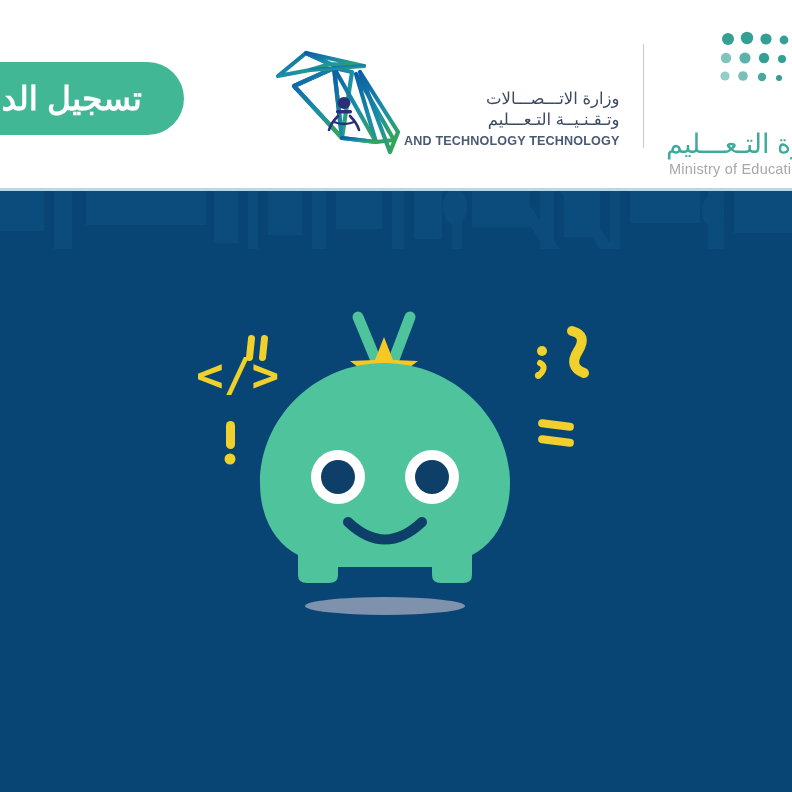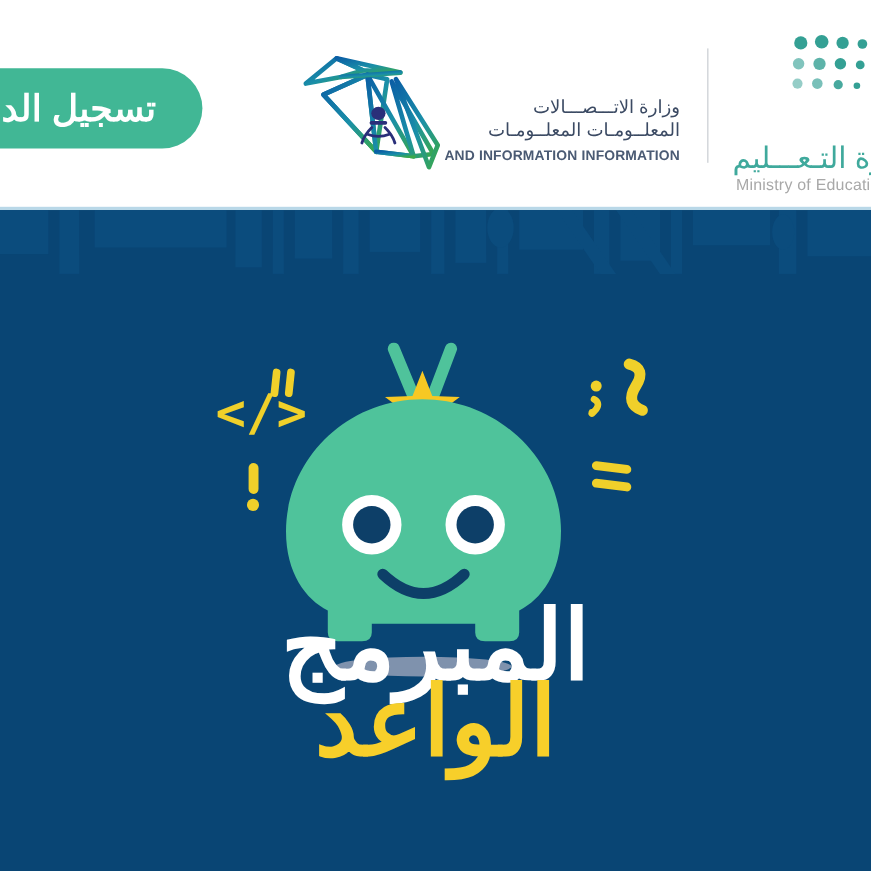--- a/index.html
+++ b/index.html
@@ -136,23 +136,23 @@
         <g fill="#2a2f7a">
           <ellipse cx="72" cy="69" rx="6.5" ry="6"></ellipse>
           <rect x="64" y="76" width="16" height="3.4" rx="1.6"></rect>
           <path d="M66 82 q-7 7 -9 14 M78 82 q7 7 9 14" stroke="#2a2f7a" stroke-width="2.6" fill="none" stroke-linecap="round"></path>
           <path d="M62 88 q10 4 20 0" stroke="#2a2f7a" stroke-width="2.4" fill="none" stroke-linecap="round"></path>
         </g>
       </svg>
     </span>
     <div id="mcit-text">
       <span class="mcit-ar">وزارة الاتـــصـــالات</span>
-      <span class="mcit-ar">المعلــومـات المعلــومـات</span>
+      <span class="mcit-ar">وتـقـنـيــة التـعـــليم</span>
       <div id="mcit-en-block">
-        <span class="mcit-en" style="display:block">AND INFORMATION INFORMATION</span>
+        <span class="mcit-en" style="display:block">AND TECHNOLOGY TECHNOLOGY</span>
       </div>
     </div>
   </div>
 
   <div id="logo-divider"></div>
 
   <div id="moe-logo">
     <span id="moe-dots">
       <svg viewBox="0 0 118 62" width="118" height="62">
         <g fill="#34a094">
@@ -251,17 +251,13 @@
       <g fill="#f0d02a">
         <circle cx="356" cy="42" r="5"></circle>
         <path d="M354 54 q6 3 2 9 q-5 6 -4 3" stroke="#f0d02a" stroke-width="6" fill="none" stroke-linecap="round"></path>
         <path d="M386 22 q16 4 6 20 q-10 16 6 22" stroke="#f0d02a" stroke-width="10" fill="none" stroke-linecap="round"></path>
         <rect x="352" y="112" width="36" height="8" rx="4" transform="rotate(7 370 116)"></rect>
         <rect x="352" y="128" width="36" height="8" rx="4" transform="rotate(7 370 132)"></rect>
       </g>
     </svg>
   </span>
 
-  <div id="title-wrap">
-    <span class="title-line1">المبرمج</span>
-    <span class="title-line2">الواعد</span>
-  </div>
 </div>
 
 </body></html>

